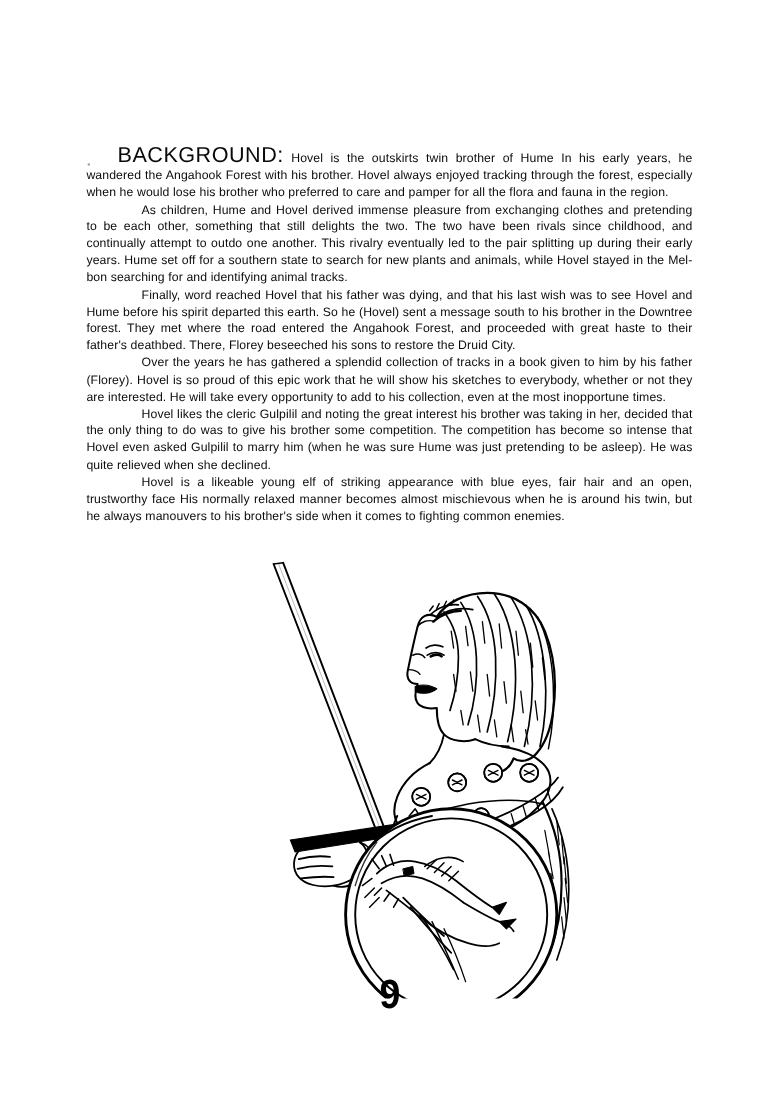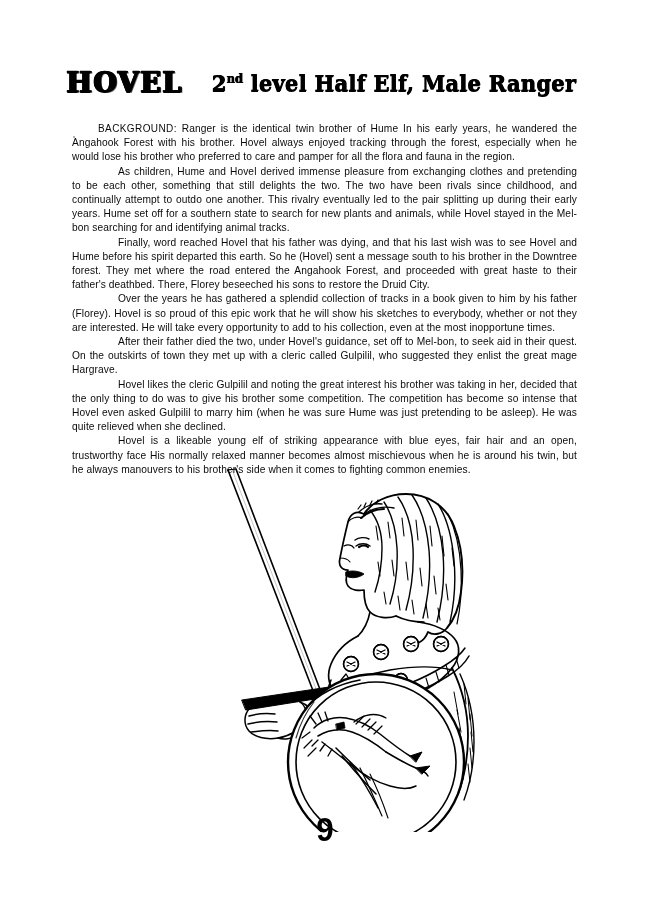--- a/index.html
+++ b/index.html
@@ -79,21 +79,21 @@
     letter-spacing: 0.1px;
   }
   .body-text p {
     margin: 0;
     text-indent: 46px;
   }
   .body-text p.first {
     text-indent: 26px;
   }
   .lead-label {
-    font-size: 10px;
+    font-size: 18px;
     letter-spacing: 0.4px;
     font-weight: normal;
   }
 
   
   .illustration {
     position: absolute;
     left: 218px;
     top: 452px;
     width: 270px;
@@ -129,36 +129,29 @@
     height: 2px;
     background: #9a9a9a;
     border-radius: 50%;
   }
 </style>
 </head>
 <body>
 
 <div class="page">
 
-  <div class="heading-row">
-    <div class="char-name">HOVEL</div>
-    <div class="char-subtitle">
-      <span>2</span><span class="ord">nd</span><span> level Half Elf, Male Ranger</span>
-    </div>
-  </div>
 
   <div class="speck"></div>
 
   <div class="body-text">
     <p class="first"><span class="lead-label"><span>BACKGROUND</span><span>:</span></span>
-      <span>Ranger is the identical twin brother of Hume  In his early years, he wandered the Angahook Forest with his brother. Hovel always enjoyed tracking through the forest, especially when he would lose his brother who preferred to care and pamper for all the flora and fauna in the region.</span></p>
+      <span>Hovel is the outskirts twin brother of Hume  In his early years, he wandered the Angahook Forest with his brother. Hovel always enjoyed tracking through the forest, especially when he would lose his brother who preferred to care and pamper for all the flora and fauna in the region.</span></p>
     <p>As children, Hume and Hovel derived immense pleasure from exchanging clothes and pretending to be each other, something that still delights the two. The two have been rivals since childhood, and continually attempt to outdo one another. This rivalry eventually led to the pair splitting up during their early years. Hume set off for a southern state to search for new plants and animals, while Hovel stayed in the Mel-bon searching for and identifying animal tracks.</p>
     <p>Finally, word reached Hovel that his father was dying, and that his last wish was to see Hovel and Hume before his spirit departed this earth. So he (Hovel) sent a message south to his brother in the Downtree forest. They met where the road entered the Angahook Forest, and proceeded with great haste to their father's deathbed. There, Florey beseeched his sons to restore the Druid City.</p>
     <p>Over the years he has gathered a splendid collection of tracks in a book given to him by his father (Florey). Hovel is so proud of this epic work that he will show his sketches to everybody, whether or not they are interested. He will take every opportunity to add to his collection, even at the most inopportune times.</p>
-    <p>After their father died the two, under Hovel's guidance, set off to Mel-bon, to seek aid in their quest. On the outskirts of town they met up with a cleric called Gulpilil, who suggested they enlist the great mage Hargrave.</p>
     <p>Hovel likes the cleric Gulpilil and noting the great interest his brother was taking in her, decided that the only thing to do was to give his brother some competition. The competition has become so intense that Hovel even asked Gulpilil to marry him (when he was sure Hume was just pretending to be asleep). He was quite relieved when she declined.</p>
     <p>Hovel is a likeable young elf of striking appearance with blue eyes, fair hair and an open, trustworthy face  His normally relaxed manner becomes almost mischievous when he is around his twin, but he always manouvers to his brother's side when it comes to fighting common enemies.</p>
   </div>
 
   <div class="illustration">
     <svg viewBox="0 0 270 380" xmlns="http://www.w3.org/2000/svg" fill="none" stroke="#000" stroke-linecap="round" stroke-linejoin="round">
 
       <g stroke-width="1.6">
         <path d="M10,18 L104,262"></path>
         <path d="M18,17 L111,261"></path>

